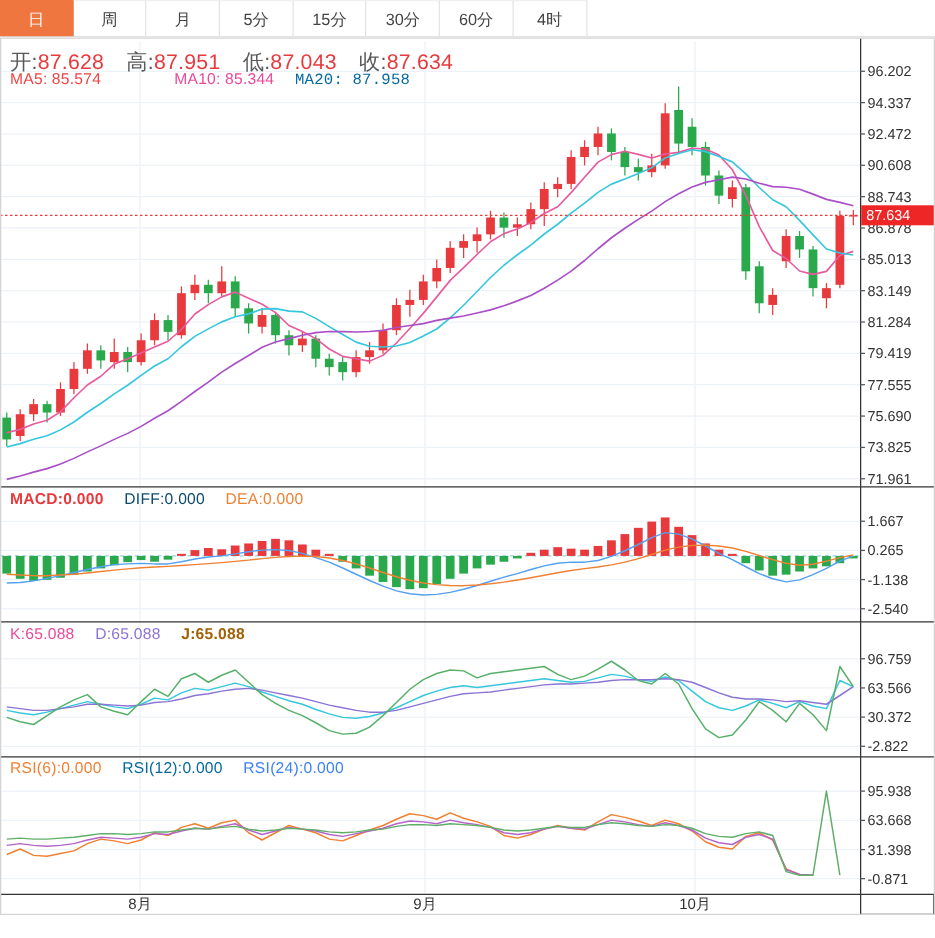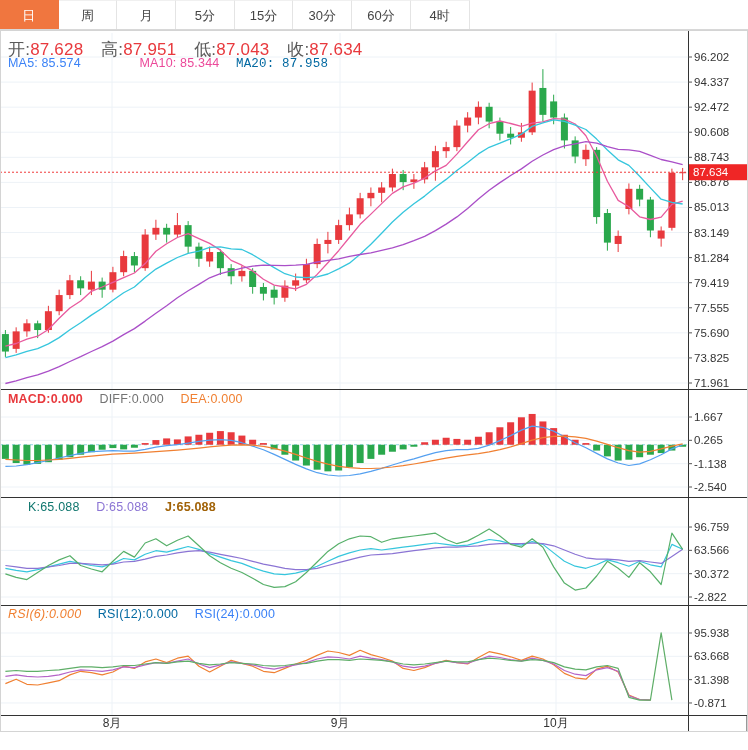--- a/index.html
+++ b/index.html
@@ -351,36 +351,36 @@
     </svg>
 
   <div class="legend" style="top:38px; left:8px; font-size:17px;">
     <span class="item"><span class="lg-label">开:</span><span class="lg-val">87.628</span></span>
     <span class="item"><span class="lg-label">高:</span><span class="lg-val">87.951</span></span>
     <span class="item"><span class="lg-label">低:</span><span class="lg-val">87.043</span></span>
     <span class="item"><span class="lg-label">收:</span><span class="lg-val">87.634</span></span>
   </div>
 
   <div class="legend" style="top:56px; left:8px;">
-    <span class="item" style="color: #3b82f6;"><span>MA5:</span> <span>85.574</span></span>
+    <span class="item" style="color: #ef4444;"><span>MA5:</span> <span>85.574</span></span>
     <span class="item" style="color: #ec4899; margin-left: 42px;"><span>MA10:</span> <span>85.344</span></span>
     <span class="item" style="color: #0369a1; font-family: Liberation Mono, monospace;"><span>MA20:</span> <span>87.958</span></span>
   </div>
 
   <div class="legend" style="top:392px; left:8px;">
     <span class="item" style="color: rgb(232, 57, 61); font-weight: bold;"><span>MACD:</span><span>0.000</span></span>
-    <span class="item" style="color: #737373; text-align: center;"><span>DIFF:</span><span>0.000</span></span>
+    <span class="item" style="color: #0c4a6e; text-align: center;"><span>DIFF:</span><span>0.000</span></span>
     <span class="item" style="color: rgb(240, 128, 50);"><span>DEA:</span><span>0.000</span></span>
   </div>
 
   <div class="legend" style="top:500px; left:8px;">
-    <span class="item" style="color: #0f766e; margin-left: 20px;"><span>K:</span><span>65.088</span></span>
+    <span class="item" style="color: #ec4899;"><span>K:</span><span>65.088</span></span>
     <span class="item" style="color: rgb(139, 116, 212);"><span>D:</span><span>65.088</span></span>
     <span class="item" style="color: #a16207; font-weight: bold;"><span>J:</span><span>65.088</span></span>
   </div>
 
   <div class="legend" style="top:607px; left:8px;">
-    <span class="item" style="color: rgb(240, 128, 50); font-style: italic;"><span>RSI(6):</span><span>0.000</span></span>
+    <span class="item" style="color: rgb(240, 128, 50);"><span>RSI(6):</span><span>0.000</span></span>
     <span class="item" style="color: #0369a1;"><span>RSI(12):</span><span>0.000</span></span>
     <span class="item" style="color: #3b82f6; text-align: right;"><span>RSI(24):</span><span>0.000</span></span>
   </div>
 
 </div>
 
 </body></html>

